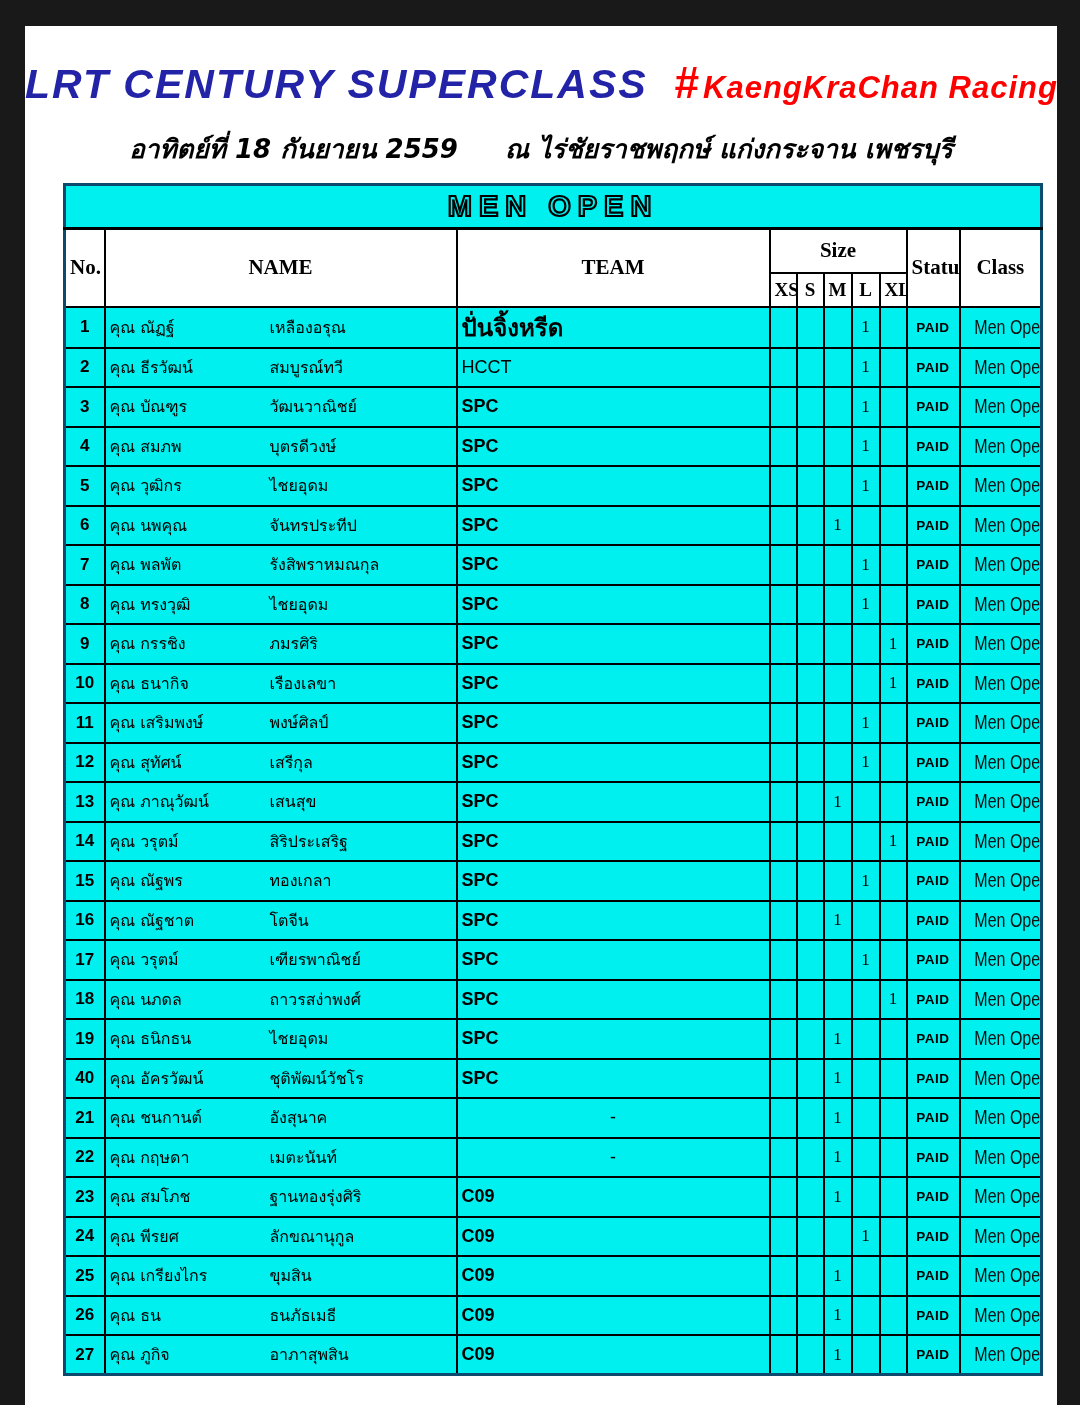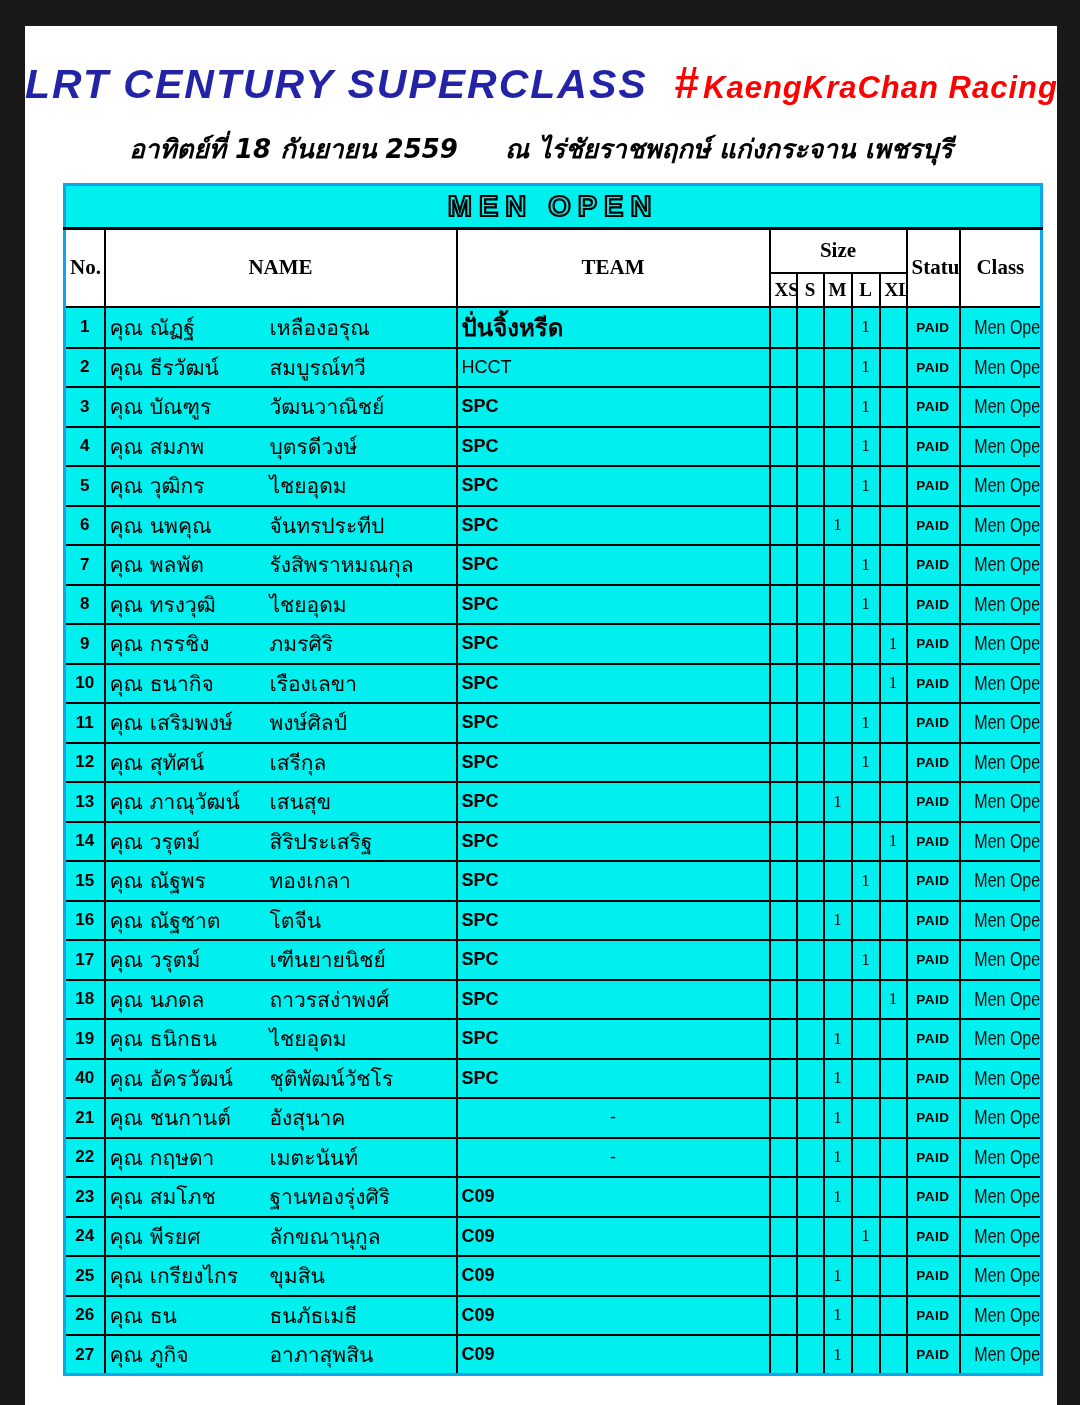--- a/index.html
+++ b/index.html
@@ -56,21 +56,21 @@
     border-collapse:collapse;
     margin-left:38px; margin-top:17px;
     width:977px;
     table-layout:fixed;
   }
   table.sheet th, table.sheet td {
     border:2px solid #000;
     padding:0 4px;
     overflow:hidden;
   }
-  table.sheet { border:3px solid #0ea5e9;padding-left:28px; }
+  table.sheet { border:3px solid #0c4a6e;padding-left:28px; }
   .band {
     background:#00efef;
     height:44px;
     text-align:center;
     font-weight:800;
     font-size:29px;
     letter-spacing:7px;
     color:#00efef;
     -webkit-text-stroke:2.2px #000;
     border-bottom:3px solid #000 !important;
@@ -87,21 +87,21 @@
   tr.h-sub th.h { font-size:19px; }
   tbody td { background:#00efef; height:39.5px; }
   .c-no {
     text-align:center;
     font-weight:bold; font-size:17px;
   }
   .c-name { padding-left:6px; }
   .c-name .fname, .c-name .lname {
     display:inline-block;
     font-family:"DejaVu Sans", sans-serif;
-    font-size:21px;
+    font-size:16px;
   }
   .c-name .fname { width:160px; }
   .c-team {
     font-weight:bold;
     font-size:18px;
     padding-left:7px;
     font-family:"Liberation Sans", sans-serif;
   }
   .c-team.thai { font-family:Liberation Sans, sans-serif; font-size:24px; }
   .c-team.regular { font-weight:normal; }
@@ -366,21 +366,21 @@
           <td class="c-size"></td>
           <td class="c-size"></td>
           <td class="c-size">1</td>
           <td class="c-size"></td>
           <td class="c-size"></td>
           <td class="c-status">PAID</td>
           <td class="c-class"><span class="cond">Men Open</span></td>
         </tr>
         <tr>
           <td class="c-no">17</td>
-          <td class="c-name"><span class="fname">คุณ วรุตม์</span><span class="lname">เฑีนยายนิชย์</span></td>
+          <td class="c-name"><span class="fname">คุณ วรุตม์</span><span class="lname">เฑียรพาณิชย์</span></td>
           <td class="c-team">SPC</td>
           <td class="c-size"></td>
           <td class="c-size"></td>
           <td class="c-size"></td>
           <td class="c-size">1</td>
           <td class="c-size"></td>
           <td class="c-status">PAID</td>
           <td class="c-class"><span class="cond">Men Open</span></td>
         </tr>
         <tr>

